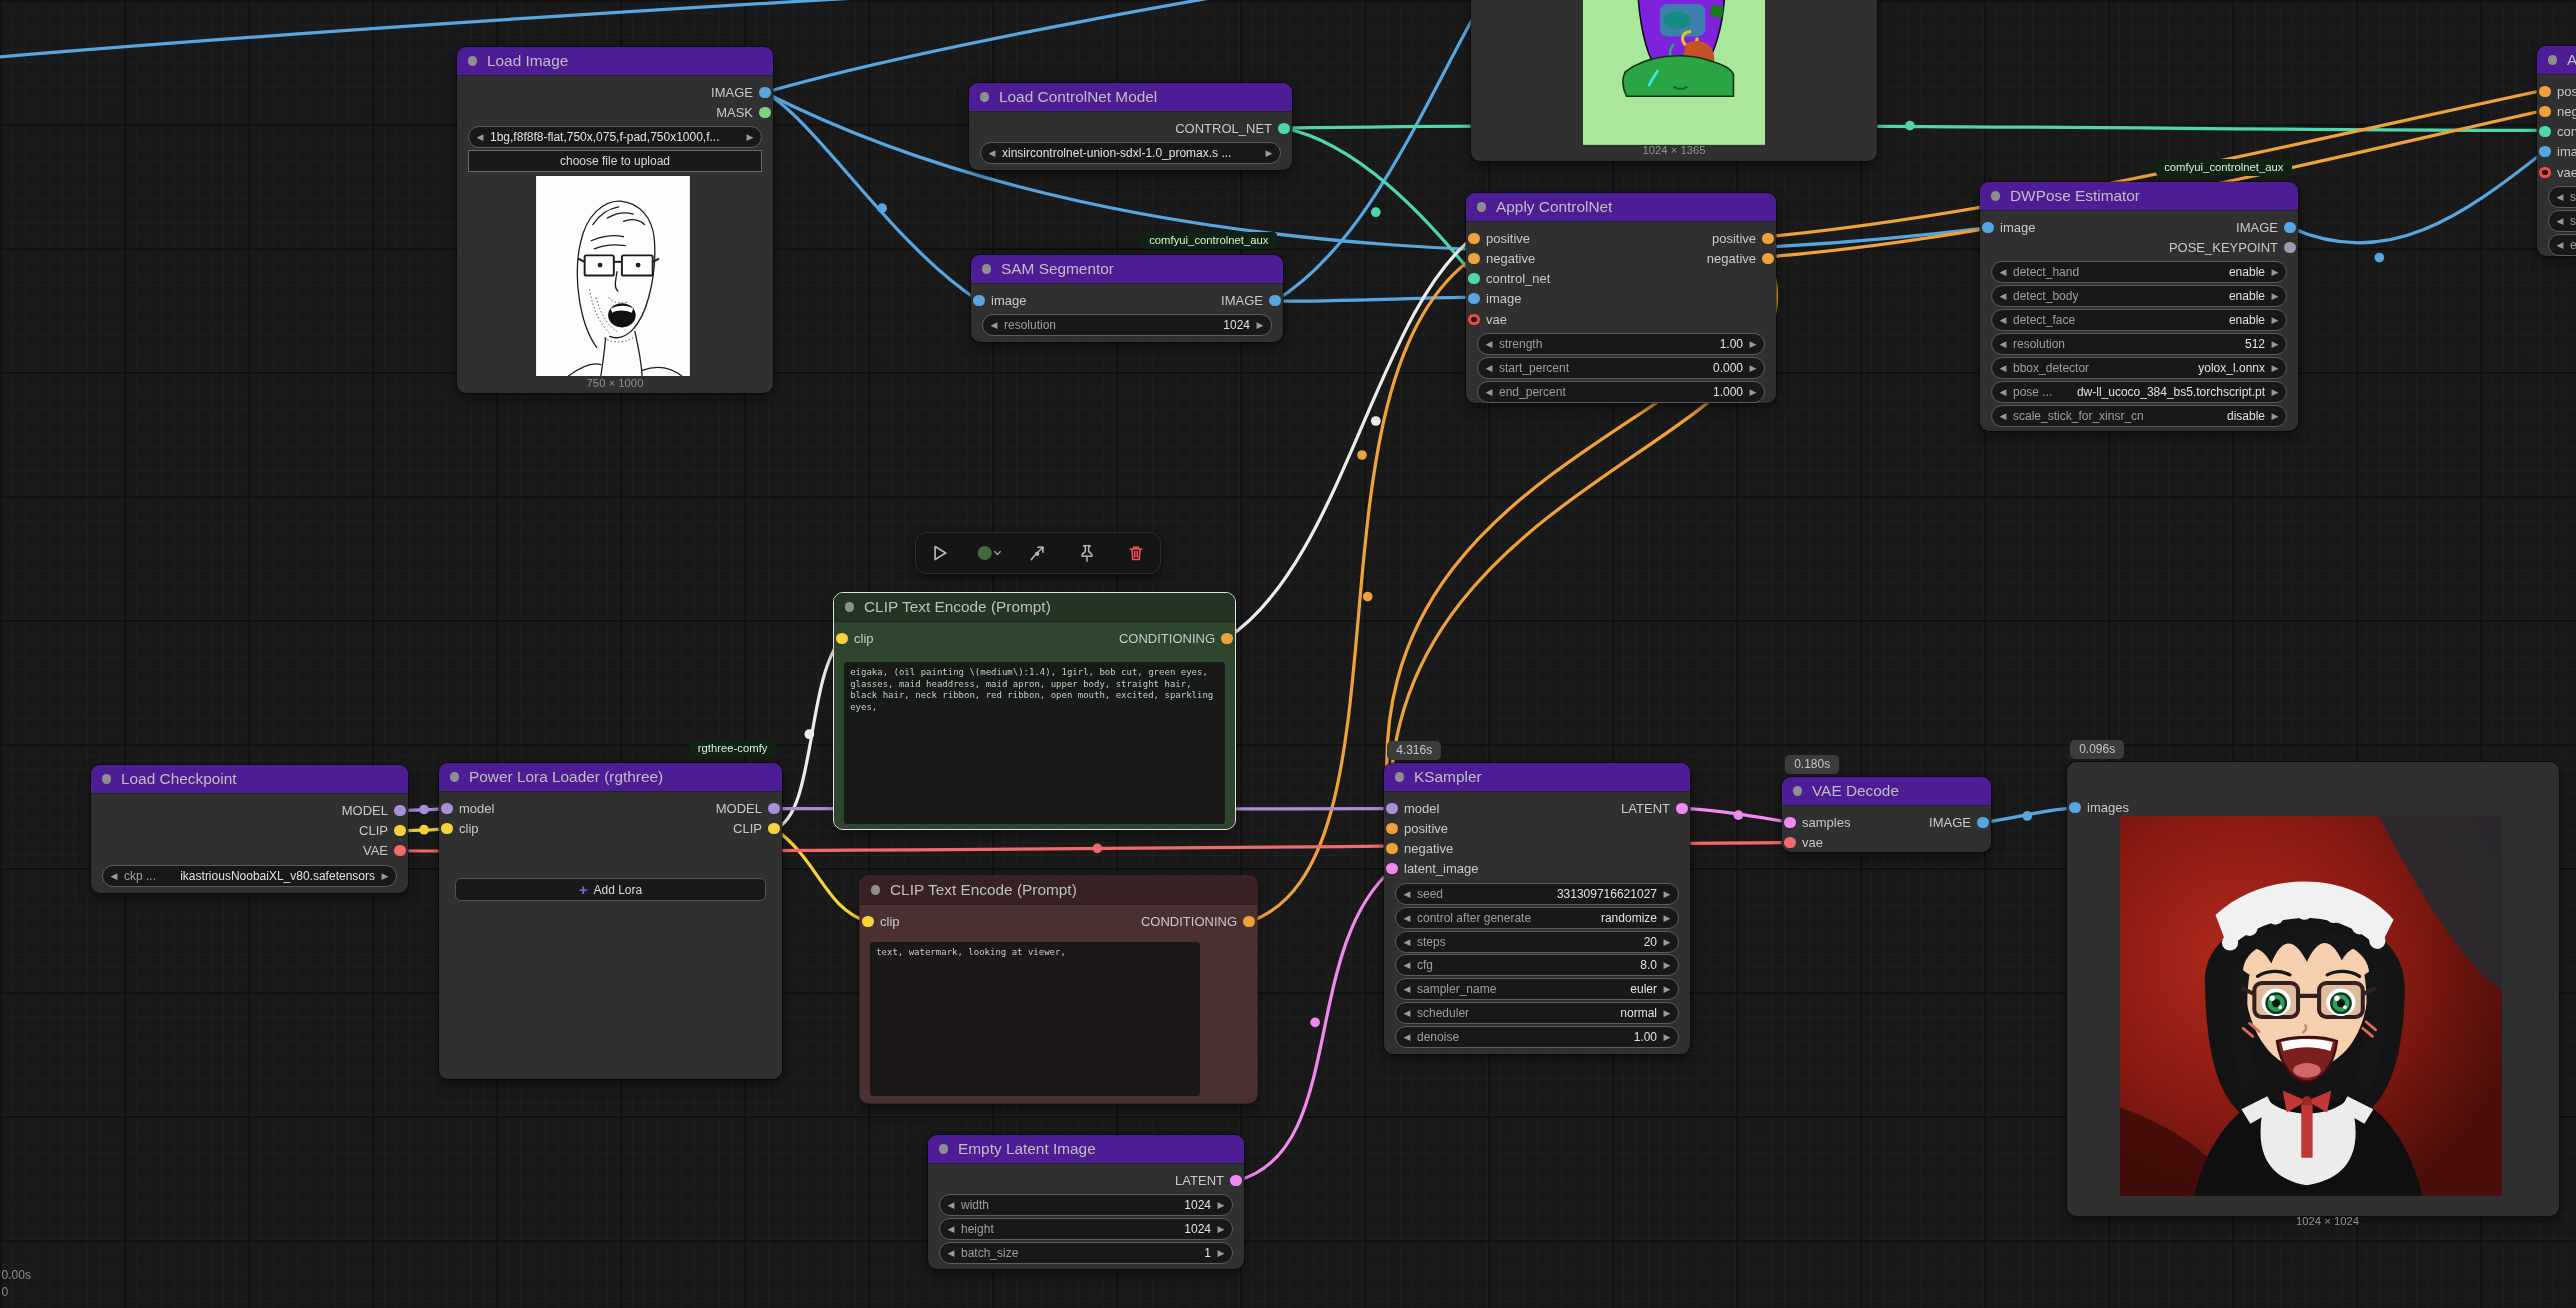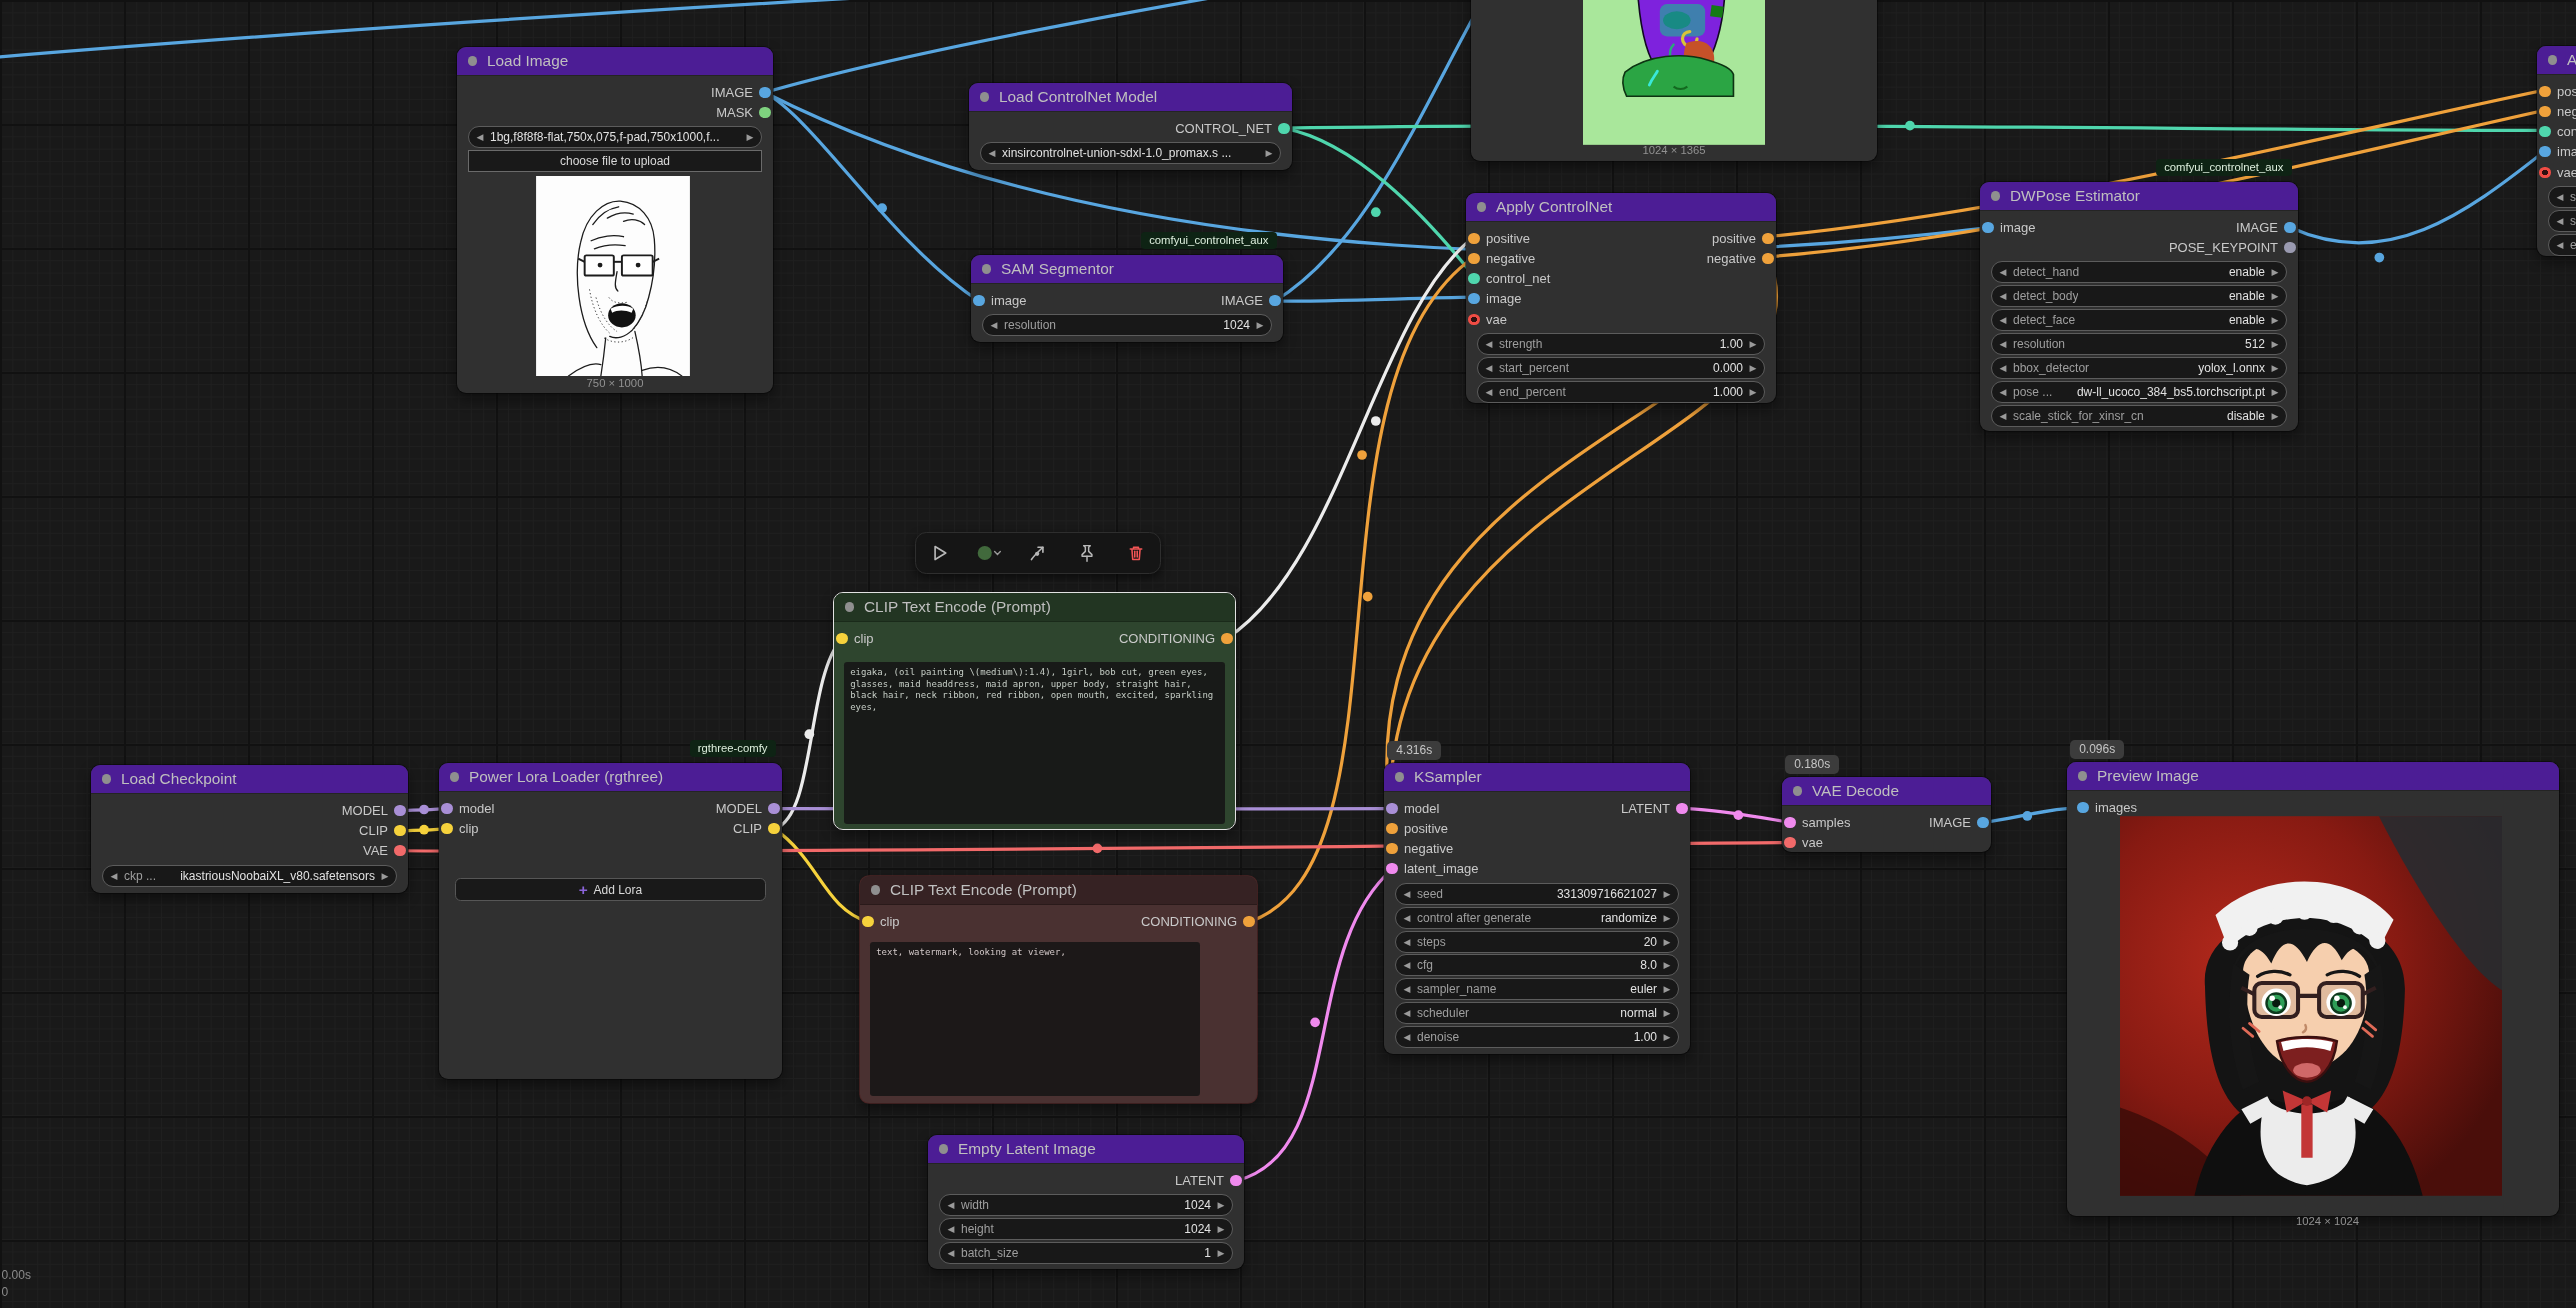--- a/index.html
+++ b/index.html
@@ -535,25 +535,21 @@
         <span class="pin out" style="background: rgb(88, 166, 224);"></span>
         <span class="plabel out">IMAGE</span>
       </div>
       <div class="row" style="top: 56px;">
         <span class="pin in" style="background: rgb(242, 106, 106);"></span>
         <span class="plabel in">vae</span>
       </div>
     </div>
     <div class="node" style="left: 2067px; top: 762px; width: 492px; height: 454px;">
       <div class="timer">0.096s</div>
-      <div class="hdr">
-        <span class="tdot"></span>
-        <span class="title">Preview Image</span>
-      </div>
-      <div class="row" style="top: 36px; margin-left: 8px;">
+      <div class="row" style="top: 36px;">
         <span class="pin in" style="background: rgb(88, 166, 224);"></span>
         <span class="plabel in">images</span>
       </div>
       <div class="imgbox" style="left: 53px; top: 54px; width: 382px; height: 380px;">
         <svg width="382" height="380" viewBox="0 0 472 469" xmlns="http://www.w3.org/2000/svg">
 <defs>
 <radialGradient id="mg1" cx="32%" cy="38%" r="75%">
               <stop offset="0%" stop-color="#b3291c"></stop>
               <stop offset="55%" stop-color="#871a12"></stop>
               <stop offset="100%" stop-color="#4a0e0a"></stop>

